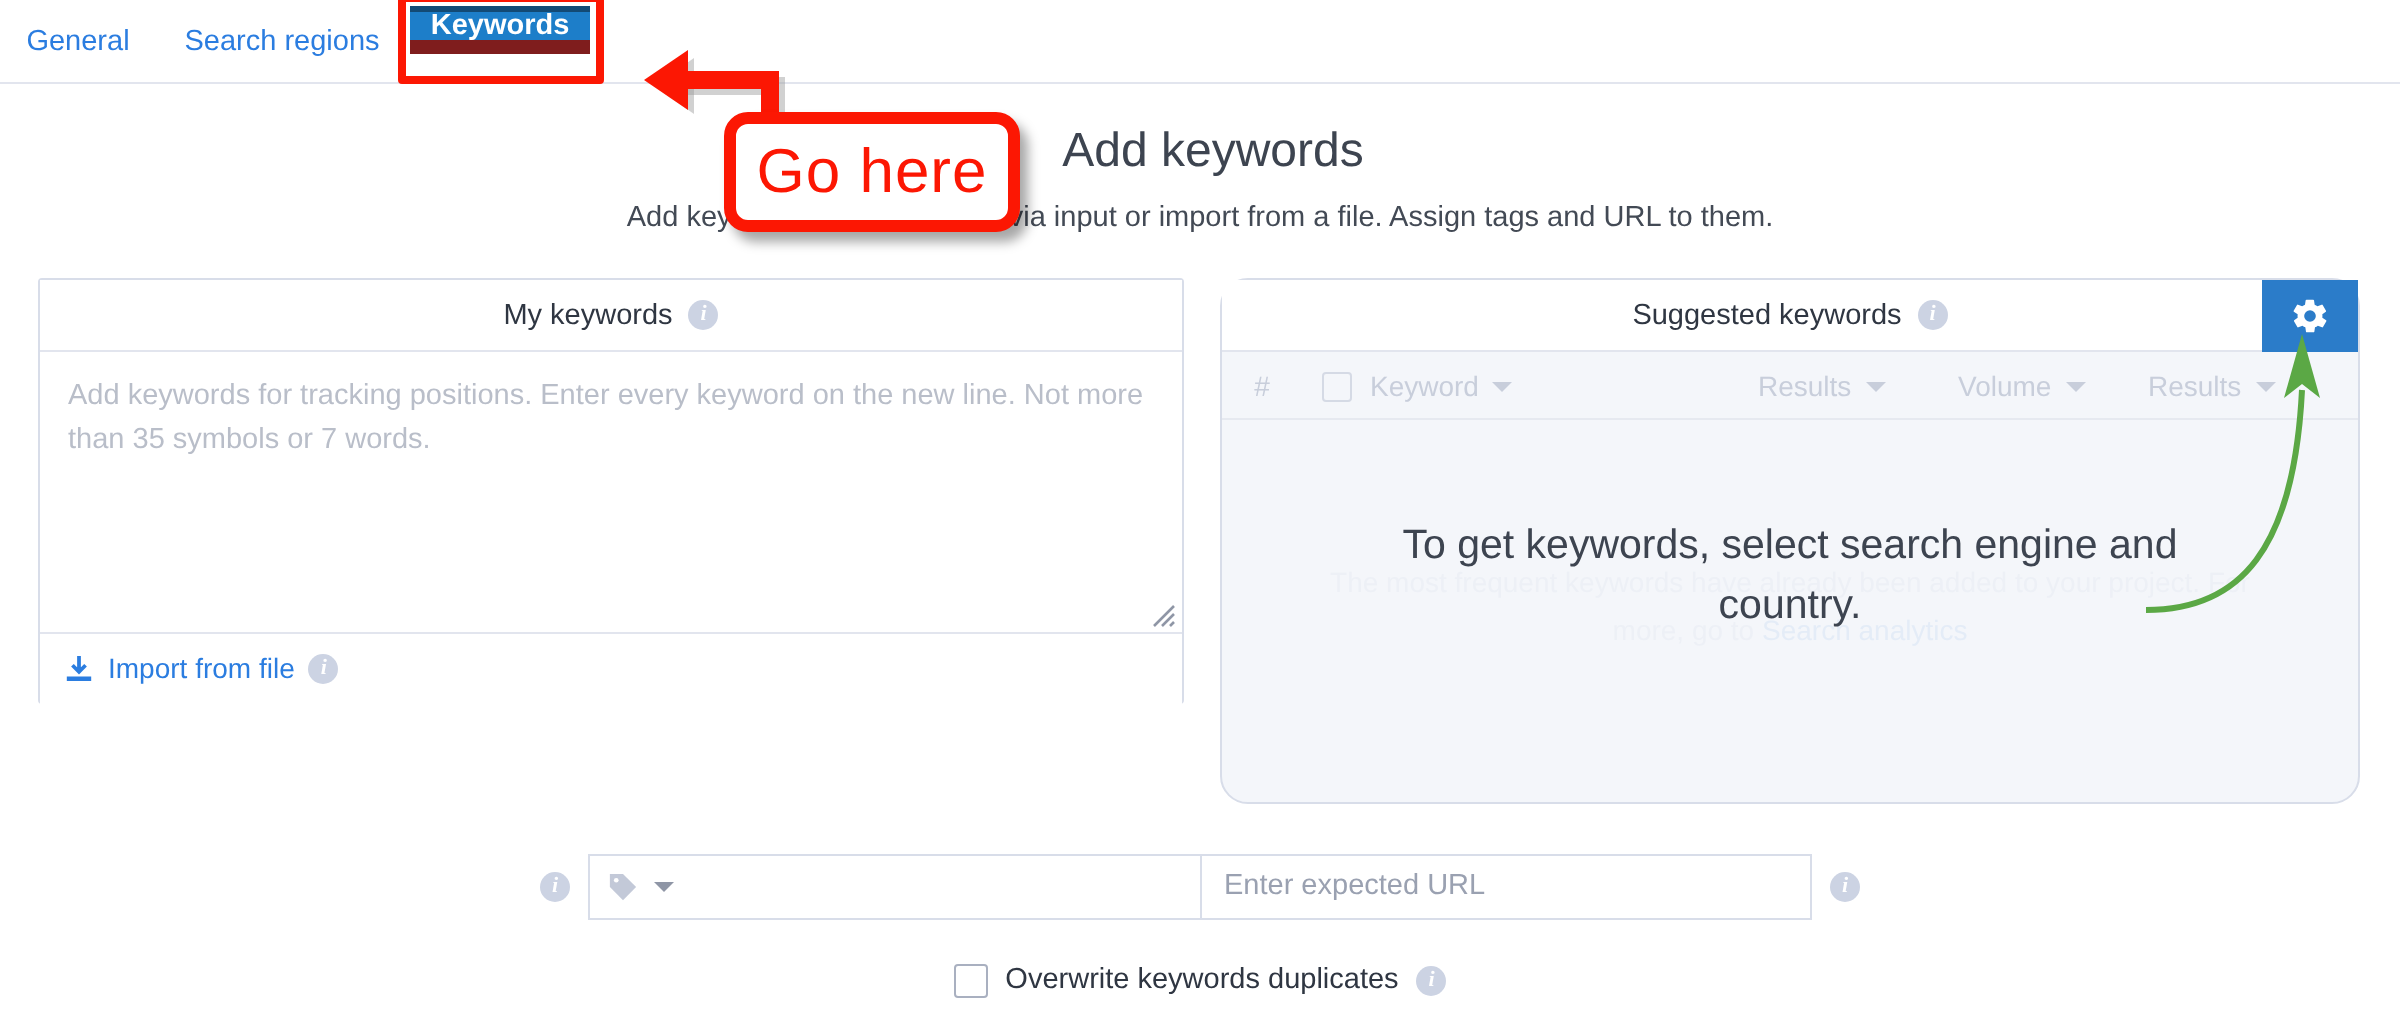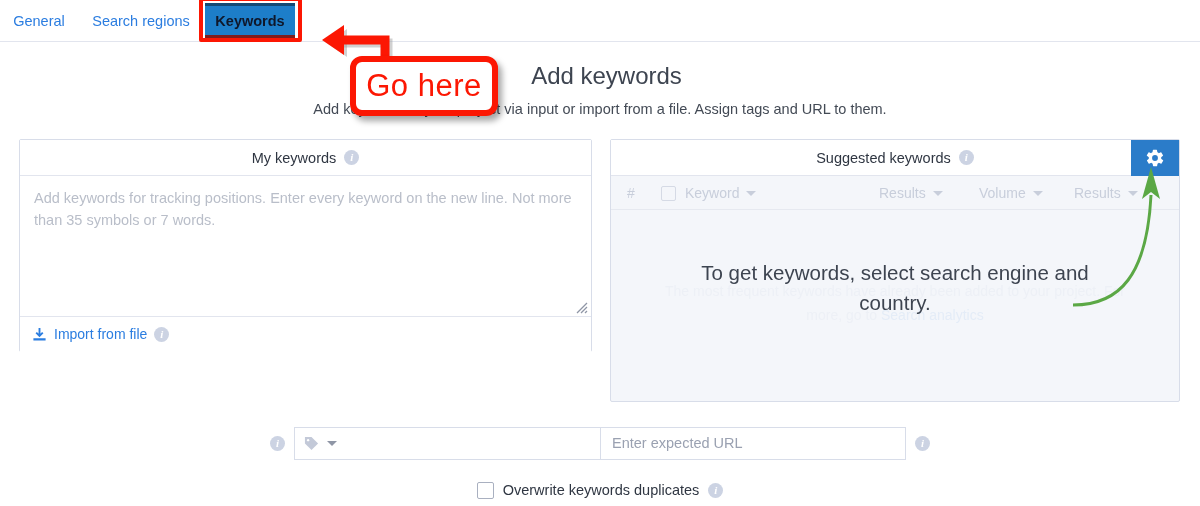--- a/index.html
+++ b/index.html
@@ -19,36 +19,36 @@
   }
   .tab {
     position: absolute; top: 0; height: 41px;
     display: flex; align-items: center; justify-content: center;
     font-size: 14.5px; color: #2b7de0; cursor: pointer;
     padding: 0 10px; white-space: nowrap;
   }
   .tab-general { left: 8px; width: 62px; }
   .tab-regions { left: 83px; width: 116px; }
   .tab-keywords {
-    left: 205px; width: 90px; top: 3px; height: 35px;
-    background: #1d7ec9; color: #0f172a; font-weight: bold;
+    left: 205px; width: 90px; top: 3px; height: 24px;
+    background: #1d7ec9; color: #ffffff; font-weight: bold;
     border-top: 3px solid #134a75;
-    border-bottom: 3px solid #7f1d1d;
+    border-bottom: 7px solid #7f1d1d;
   }
   .tab-keywords-hl {
     position: absolute; left: 199px; top: -3px; width: 103px; height: 45px;
     border: 4px solid #fc1703; border-radius: 2px; pointer-events: none;
   }
 
   
   .red-arrow { position: absolute; left: 300px; top: 18px; width: 130px; height: 64px; pointer-events:none; }
 
   
   .callout {
-    position: absolute; left: 350px; top: 56px; width: 148px; height: 60px;
+    position: absolute; left: 362px; top: 56px; width: 148px; height: 60px;
     background: #ffffff; border: 6px solid #fc1703; border-radius: 12px;
     display: flex; align-items: center; justify-content: center;
     color: #fc1703; font-size: 31px; letter-spacing: 0.5px;
     box-shadow: 4px 5px 6px rgba(0,0,0,0.35);
     z-index: 40;
   }
 
   
   .page-title {
     position: absolute; left: 0; top: 62px; width: 1200px;
@@ -58,21 +58,21 @@
     position: absolute; left: 0; top: 101px; width: 1200px;
     text-align: center; font-size: 14.5px; color: #434a55;
   }
 
   
   .panel {
     position: absolute; background: #fff;
     border: 1px solid #d8dde9; border-radius: 2px;
   }
   .panel-left  { left: 19px;  top: 139px; width: 573px; height: 213px; }
-  .panel-right { left: 610px; top: 139px; width: 570px; height: 263px; background:#f4f6fa; }
+  .panel-right { left: 610px; top: 139px; width: 570px; height: 263px; background:#f4f6fa;border-radius:14px; }
 
   .panel-head {
     position: relative; height: 36px; border-bottom: 1px solid #e2e5ee;
     display: flex; align-items: center; justify-content: center;
     font-size: 14.5px; color: #2f3642; background: #fff;
   }
   .panel-head .ttl { display: inline-flex; align-items: center; gap: 8px; }
 
   .info-icon {
     display: inline-block; width: 15px; height: 15px; border-radius: 50%;

